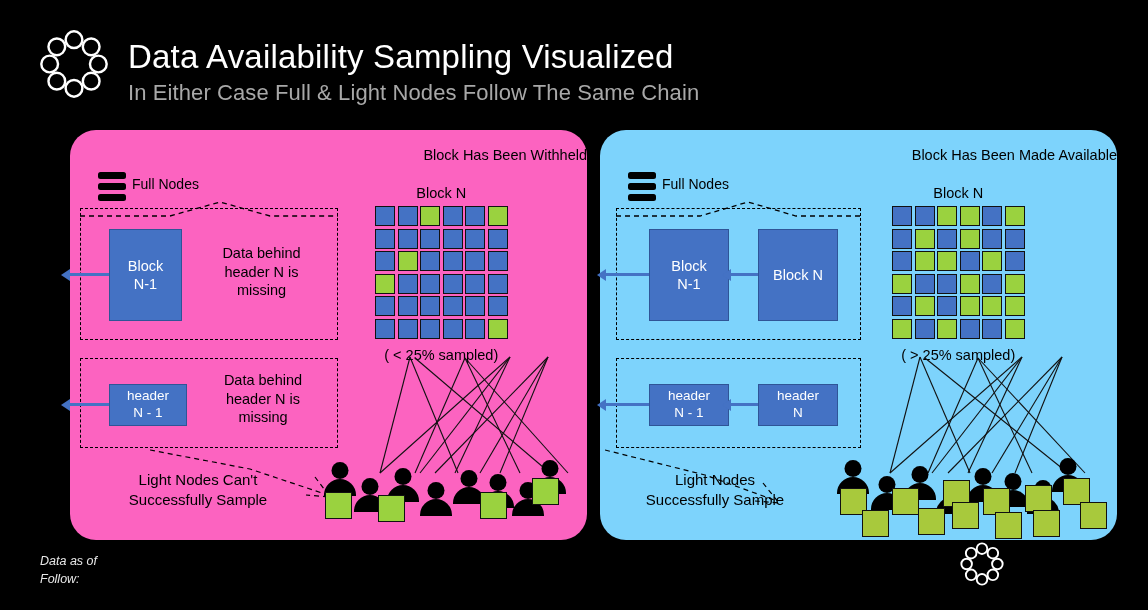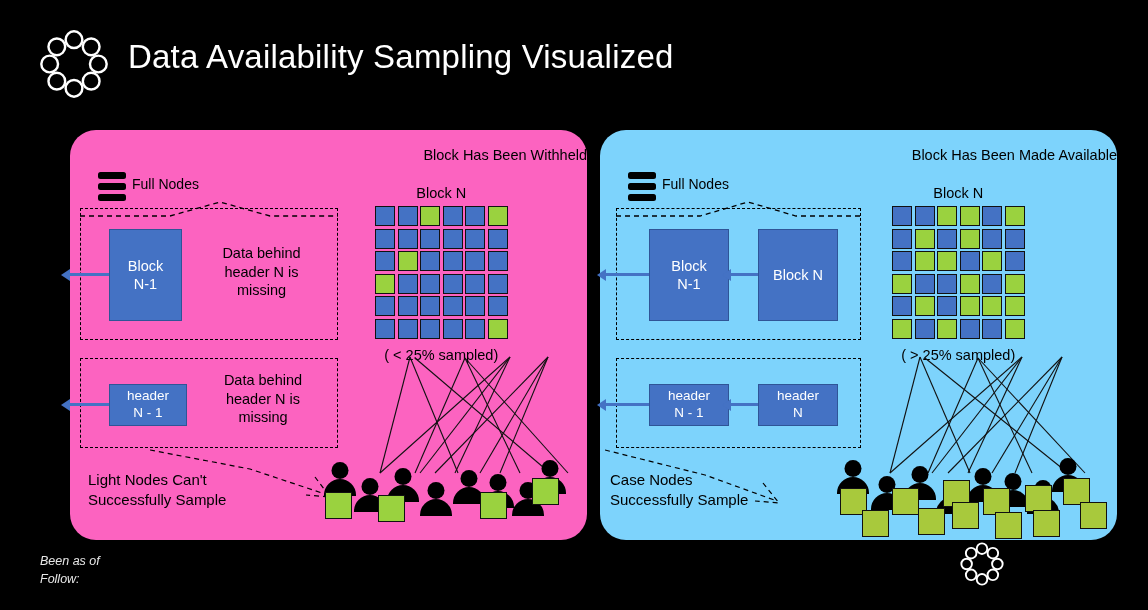--- a/index.html
+++ b/index.html
@@ -89,21 +89,21 @@
   }
   .person .body {
     position: absolute; left: 50%; transform: translateX(-50%); top: 17px;
     width: 32px; height: 17px; background: #000;
     border-radius: 16px 16px 0 0;
   }
   .gsq { position: absolute; width: 27px; height: 27px; background: #9ad23f; border: 1.5px solid #111; }
   .gsq.dark { background: #a8c93c; }
 
   .lightlabel {
-    position: absolute; text-align: left; font-size: 15px; color: #000;
+    position: absolute; text-align: center; font-size: 15px; color: #000;
     line-height: 1.3; font-weight: 500;
   }
 
   
   .foot {
     position: absolute; left: 40px; top: 552px;
     font-size: 12.5px; color: #e8e8e8; font-style: italic; line-height: 1.45;
   }
   .foot-logo { position: absolute; left: 958px; top: 540px; width: 48px; height: 48px; }
   .foot-brand {
@@ -124,20 +124,21 @@
         <circle cx="82" cy="50" r="11"></circle>
         <circle cx="72.6" cy="72.6" r="11"></circle>
         <circle cx="50" cy="82" r="11"></circle>
         <circle cx="27.4" cy="72.6" r="11"></circle>
         <circle cx="18" cy="50" r="11"></circle>
         <circle cx="27.4" cy="27.4" r="11"></circle>
       </g>
     </svg>
   </div>
   <div class="hdr-title">Data Availability Sampling Visualized</div>
+  <div class="hdr-sub">In Either Case Full &amp; Light Nodes Follow The Same Chain</div>
 
   <div class="panel left">
     <div class="panel-title">Block Has Been Withheld</div>
 
     <div class="fullnodes-icon">
         <i></i>
         <i></i>
         <i></i>
       </div>
     <div class="fullnodes-label">Full Nodes</div>
@@ -376,21 +377,21 @@
         <line x1="145" y1="118" x2="192" y2="2"></line>
           <line x1="192" y1="2" x2="122" y2="118"></line>
         <line x1="20" y1="118" x2="152" y2="2"></line>
           <line x1="198" y1="118" x2="55" y2="3"></line>
         <line x1="215" y1="118" x2="108" y2="3"></line>
           <line x1="78" y1="118" x2="192" y2="2"></line>
       </g>
     </svg>
 
     <div class="lightlabel" style="left:10px; top:340px; width:210px;">
-      <span>Case Nodes</span><br>
+      <span>Light Nodes</span><br>
       <span>Successfully Sample</span>
     </div>
 
     <div>
       <div class="person" style="left:253px; top:330px;">
           <div class="head"></div>
           <div class="body"></div>
         </div>
       <div class="person" style="left:287px; top:346px;">
           <div class="head"></div>
@@ -430,21 +431,21 @@
       <div class="gsq dark" style="left:383px; top:358px;"></div>
       <div class="gsq dark" style="left:395px; top:382px;"></div>
       <div class="gsq dark" style="left:425px; top:355px;"></div>
       <div class="gsq dark" style="left:433px; top:380px;"></div>
       <div class="gsq dark" style="left:463px; top:348px;"></div>
       <div class="gsq dark" style="left:480px; top:372px;"></div>
     </div>
   </div>
 
   <div class="foot">
-    <div>Been as of</div>
+    <div>Data as of</div>
     <div>Follow:</div>
   </div>
   <div class="foot-logo">
     <svg viewBox="0 0 100 100" width="48" height="48" aria-hidden="true">
       <g fill="none" stroke="#ffffff" stroke-width="4">
         <circle cx="50" cy="18" r="11"></circle>
         <circle cx="72.6" cy="27.4" r="11"></circle>
         <circle cx="82" cy="50" r="11"></circle>
         <circle cx="72.6" cy="72.6" r="11"></circle>
         <circle cx="50" cy="82" r="11"></circle>

